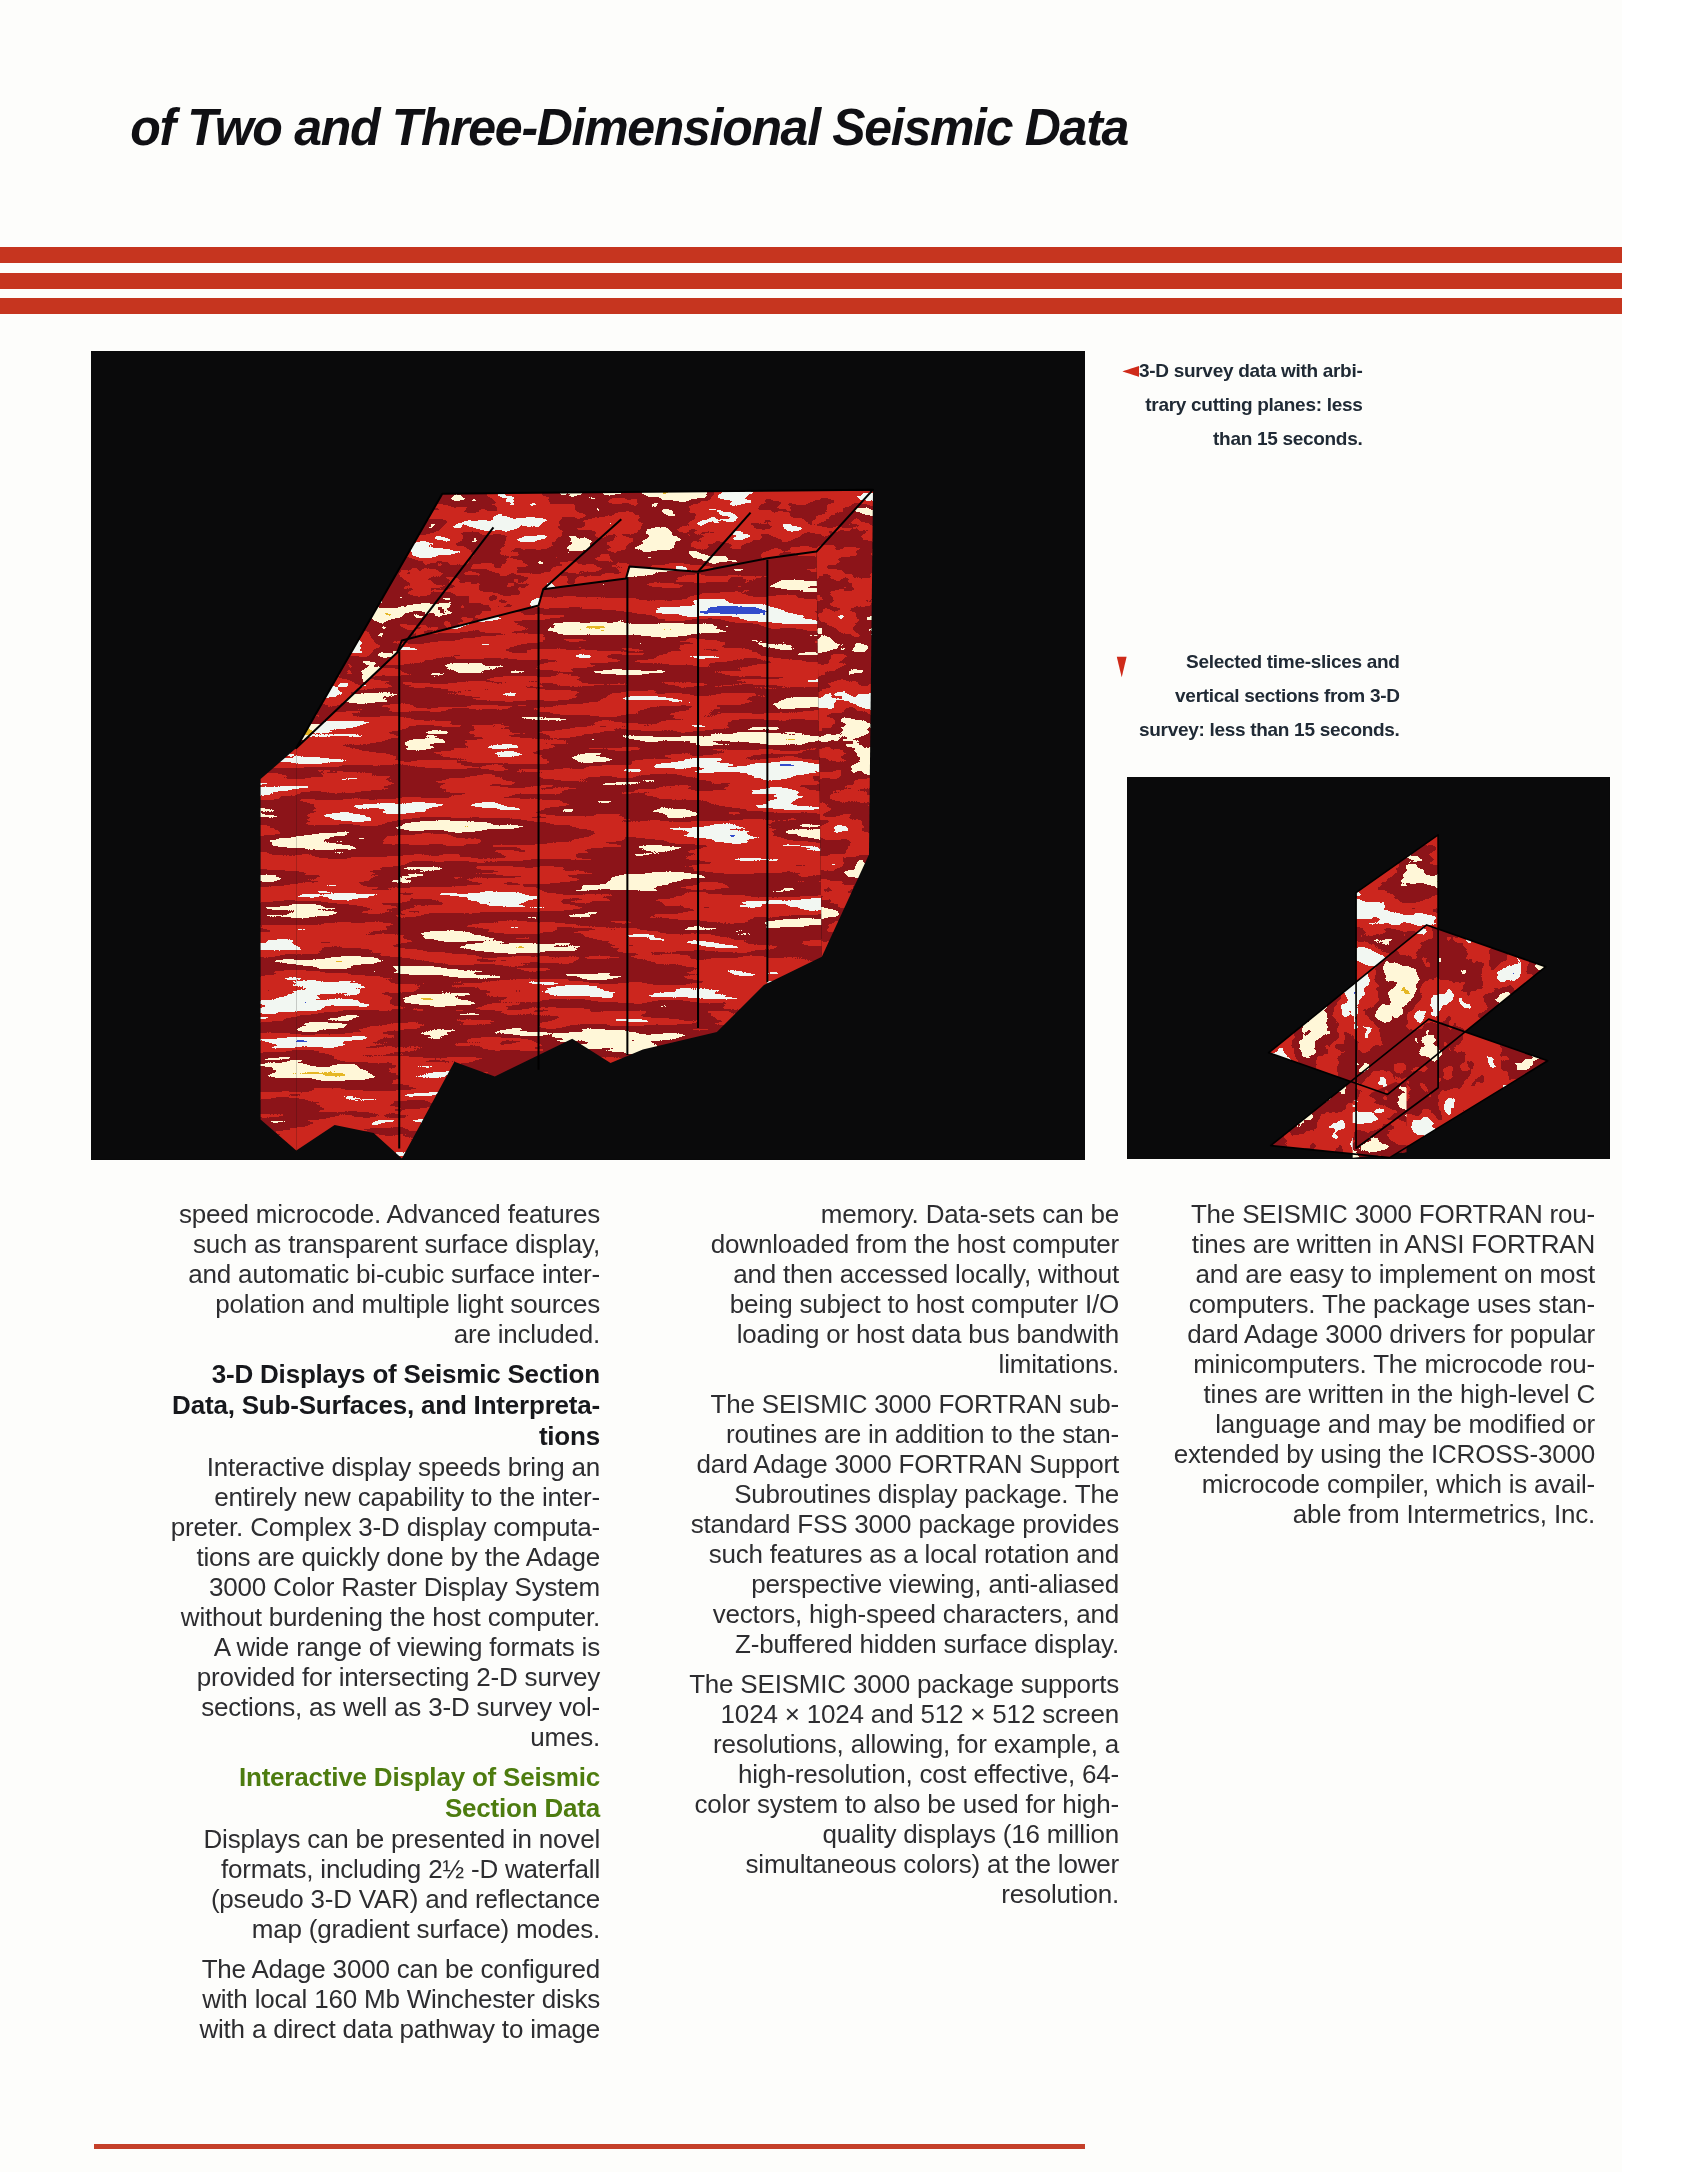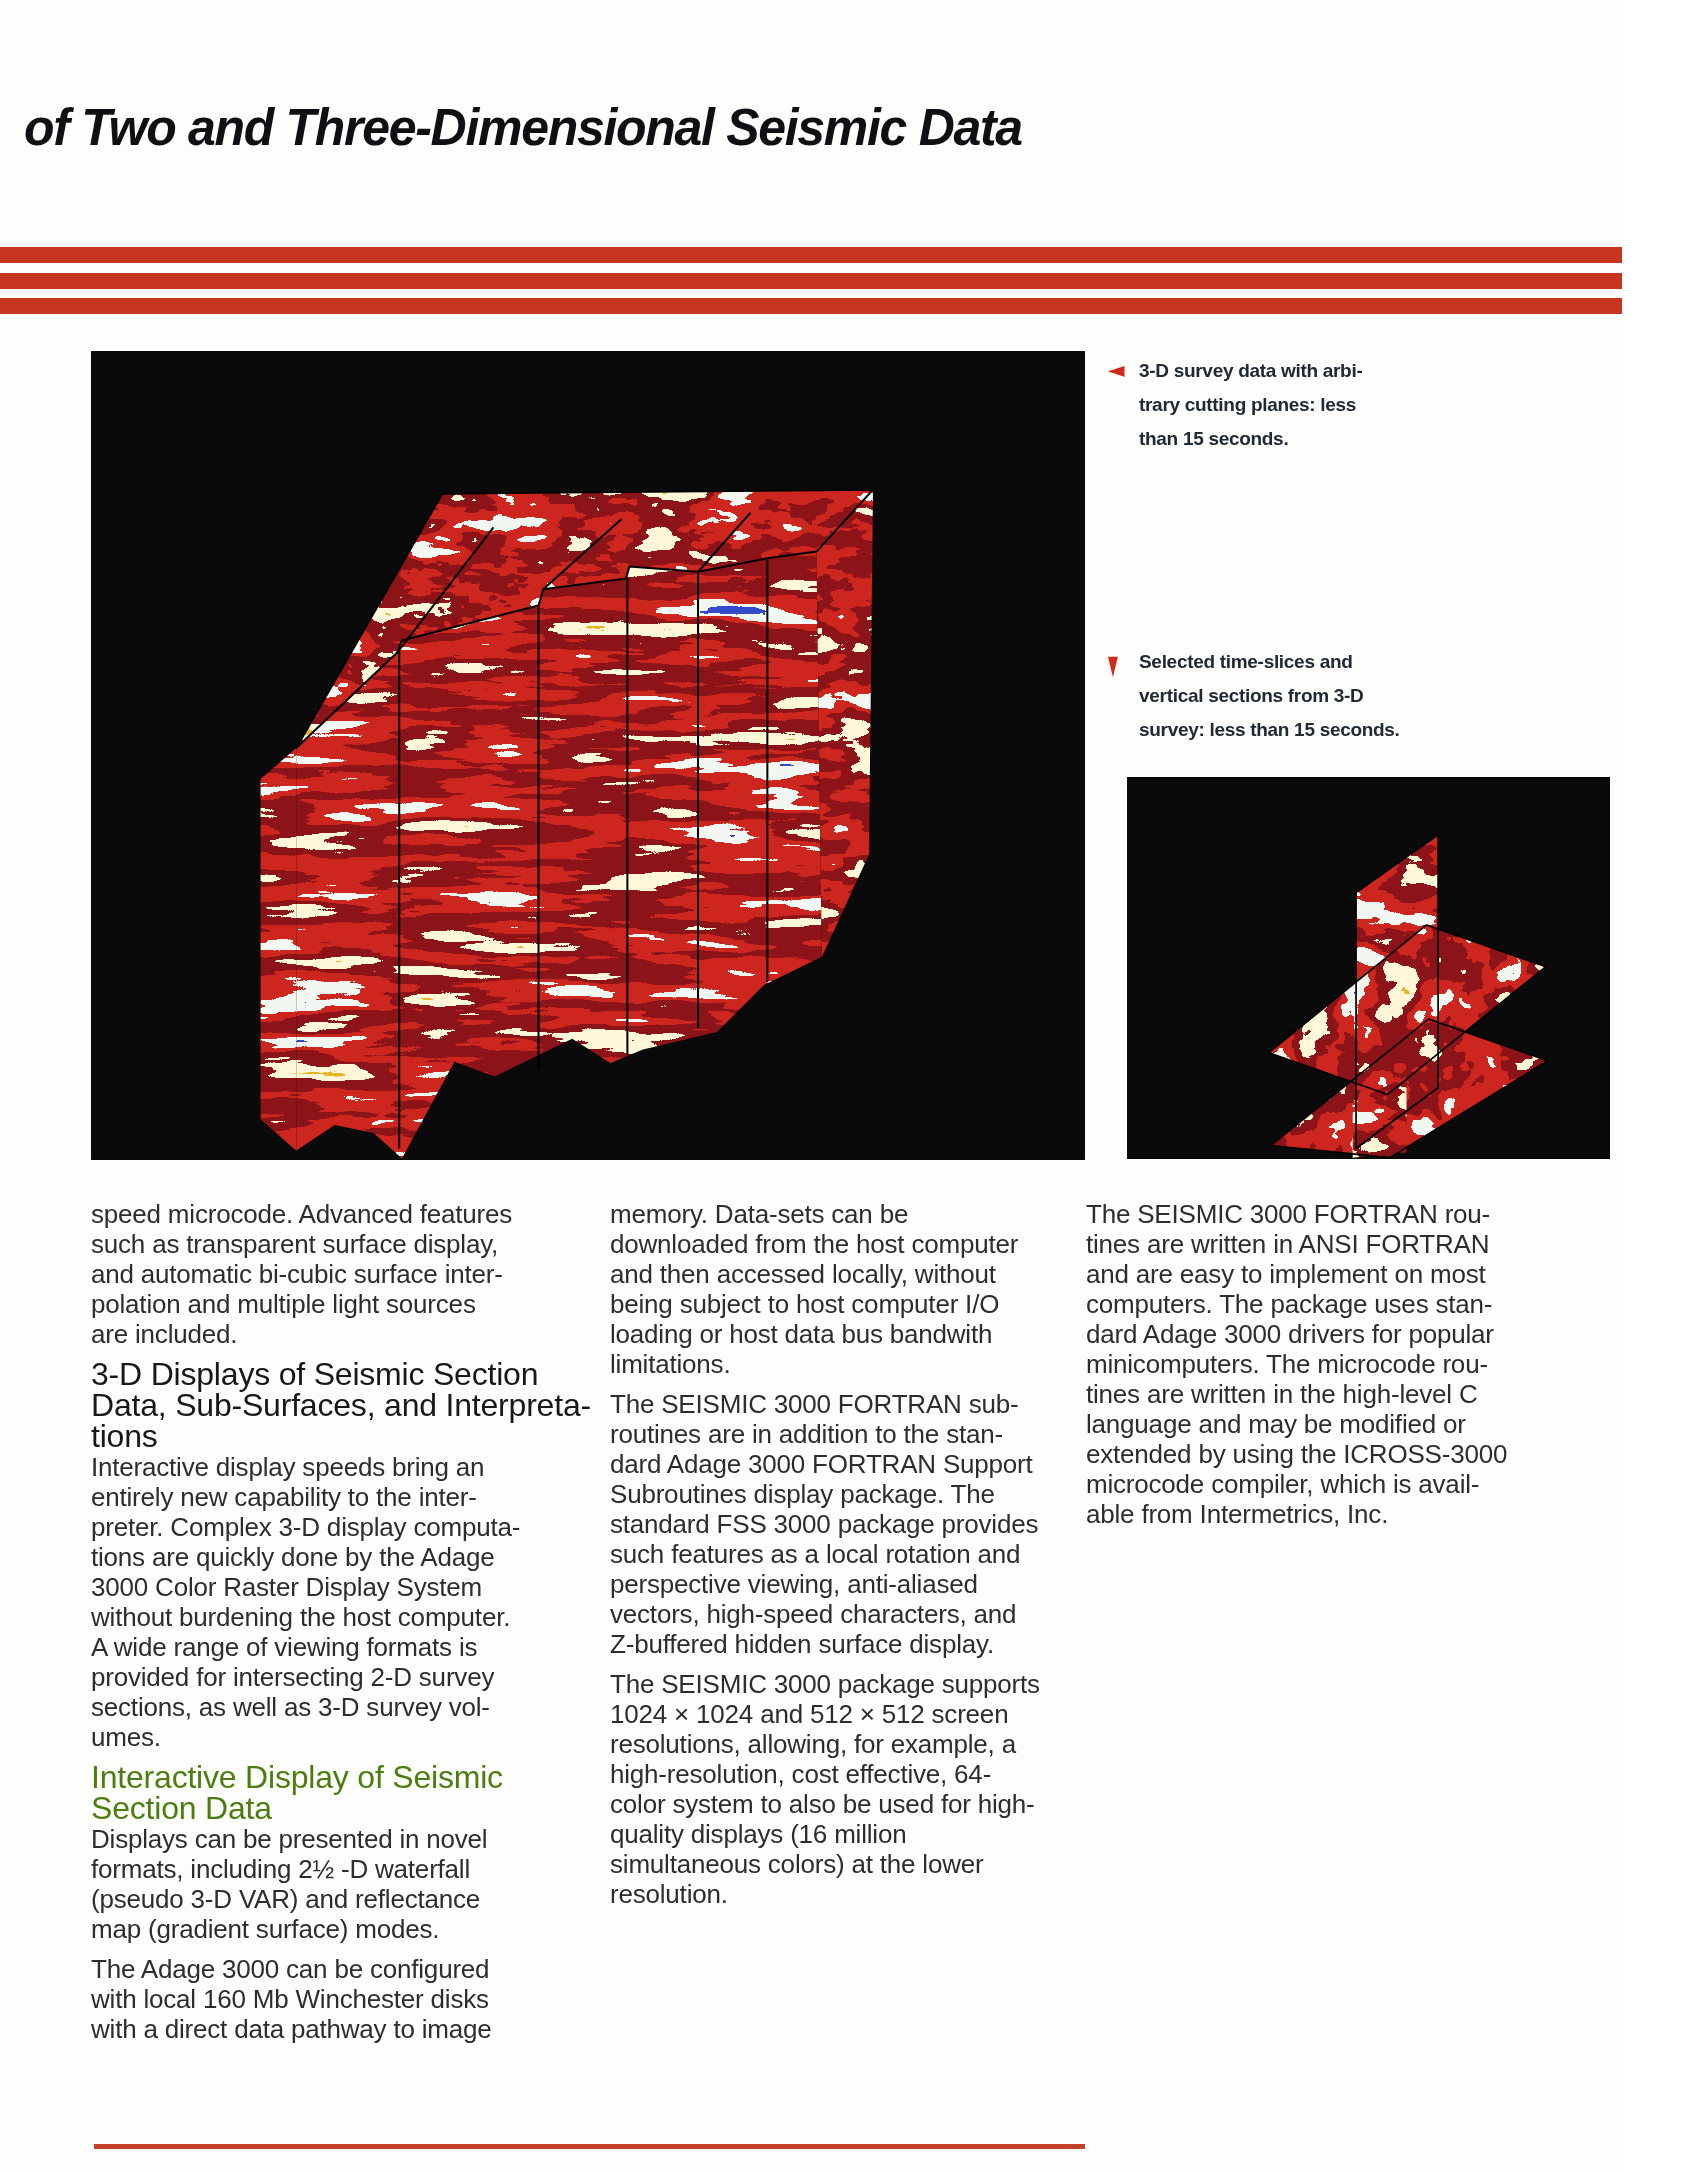--- a/index.html
+++ b/index.html
@@ -1,19 +1,20 @@
 <!DOCTYPE html>
 <html style="font-size:10.8px"><head>
 <meta charset="utf-8">
 <style>
   html,body{margin:0;padding:0;background:#ffffff;}
   .page{
     position:relative;width:1622px;height:2172px;overflow:hidden;
     background:#fdfdfb;
     font-family:"Liberation Sans", sans-serif;
+    text-align:right;
   }
   .title{
     position:absolute;left:24px;top:100px;margin:0;width:1104px;
     font-style:italic;font-weight:bold;font-size:50px;line-height:1.05;
     letter-spacing:-1.3px;color:#101014;
     transform:scaleY(1.04);transform-origin:left top;
   }
   .stripe{position:absolute;left:0;width:1707px;height:15.5px;}
   .stripe.s1{top:247px;}
   .stripe.s2{top:273px;}
@@ -36,21 +37,21 @@
   }
   .col{
     position:absolute;top:1199px;width:509px;
     font-size:26px;line-height:30px;letter-spacing:-0.2px;
   }
   .col1{left:91px;}
   .col2{left:610px;}
   .col3{left:1086px;}
   .col p{margin:0 0 10px 0;white-space:pre-line;}
   .col h3{
-    margin:8.7px 0 0 0;font-size:32px;line-height:31px;font-weight:normal;
+    margin:8.7px 0 0 0;font-size:26px;line-height:31px;font-weight:bold;
     white-space:pre-line;
   }
   .rule-bottom{position:absolute;left:94px;top:2144px;width:991px;height:5.4px;}
 </style>
 </head>
 <body>
 
 <div class="page">
 
   <h1 class="title">of Two and Three-Dimensional Seismic Data</h1>

